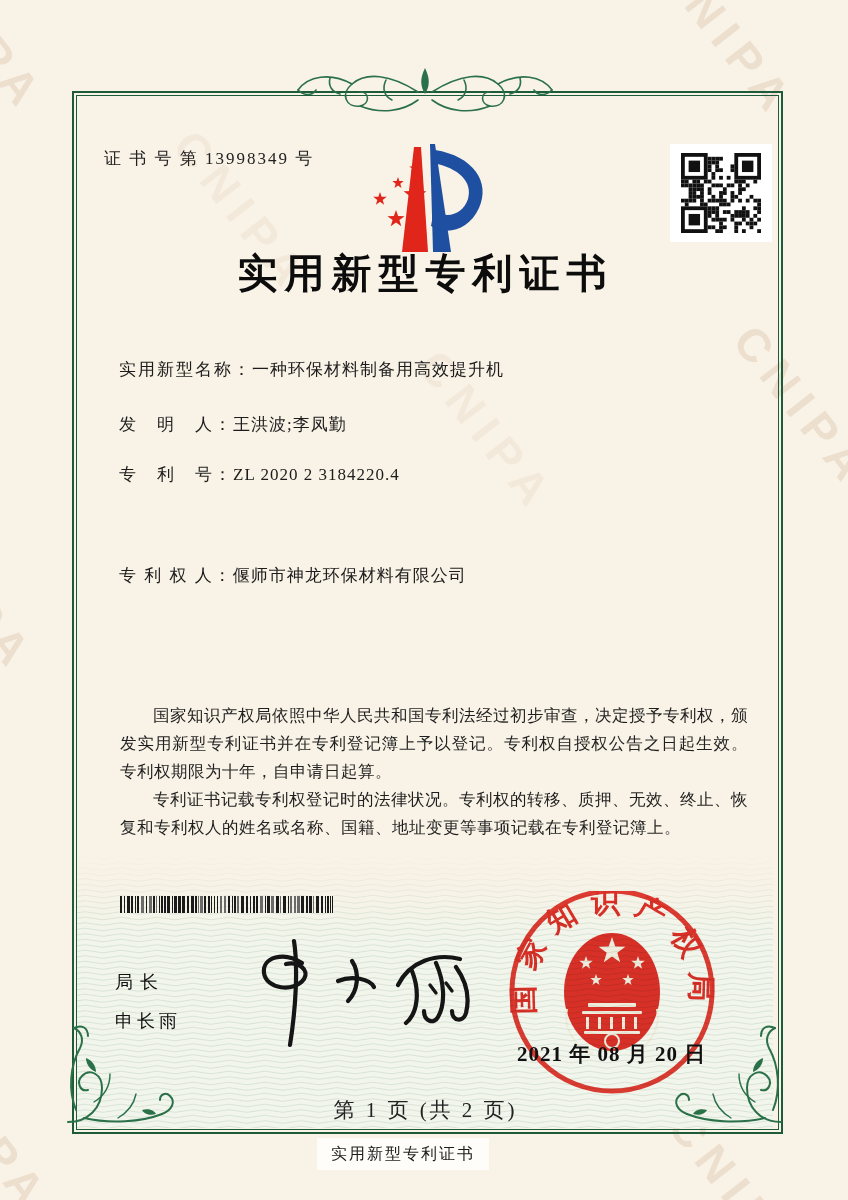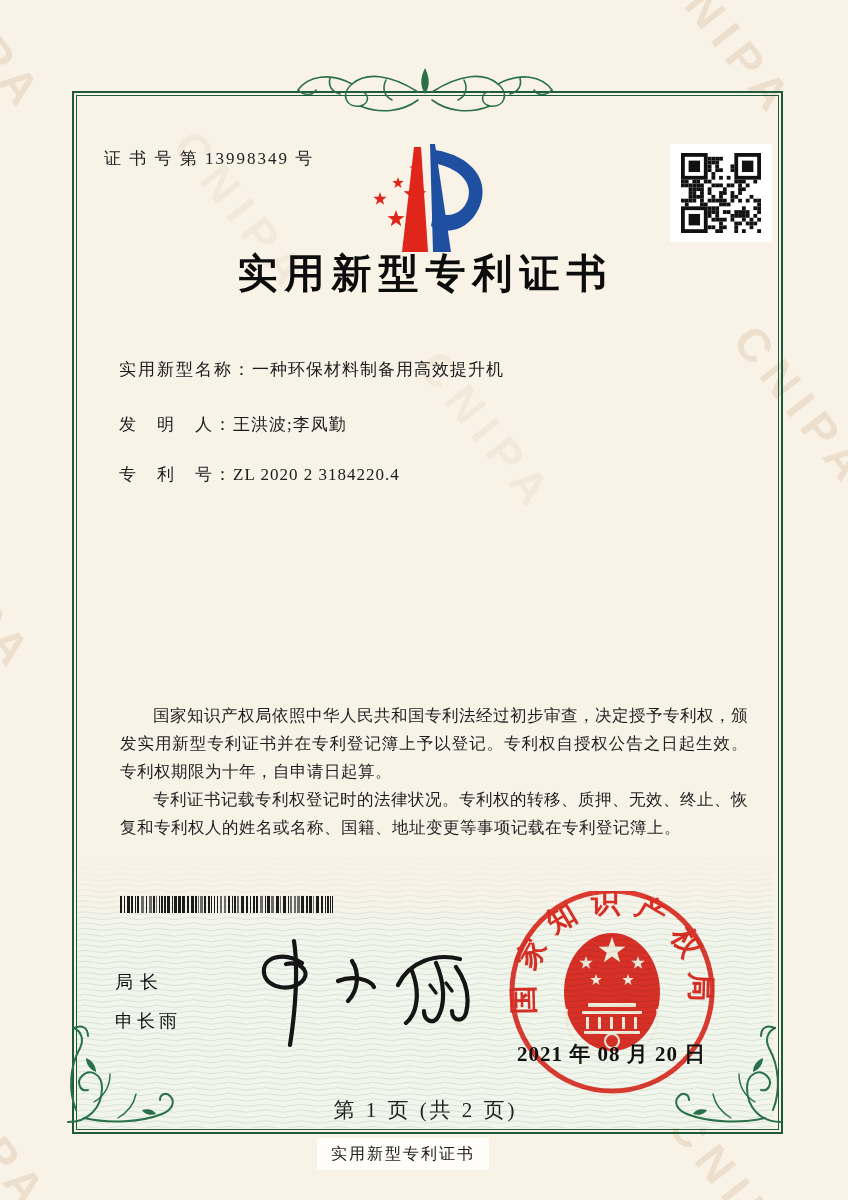--- a/index.html
+++ b/index.html
@@ -353,20 +353,23 @@
 
   <div class="row" style="top:358px;">
     <span class="lbl">实用新型名称：</span><span class="val">一种环保材料制备用高效提升机</span>
   </div>
   <div class="row" style="top:413px;">
     <span class="lbl">发　明　人：</span><span class="val">王洪波;李凤勤</span>
   </div>
   <div class="row" style="top:463px;">
     <span class="lbl">专　利　号：</span><span class="val">ZL 2020 2 3184220.4</span>
   </div>
+  <div class="row" style="top:564px;">
+    <span class="lbl">专 利 权 人：</span><span class="val">偃师市神龙环保材料有限公司</span>
+  </div>
 
   <div class="para" style="top:786px;">
     <span class="ind"></span><span>专利证书记载专利权登记时的法律状况。专利权的转移、质押、无效、终止、恢复和专利权人的姓名或名称、国籍、地址变更等事项记载在专利登记簿上。</span>
   </div>
   <div class="para" style="top:702px;">
     <span class="ind"></span><span>国家知识产权局依照中华人民共和国专利法经过初步审查，决定授予专利权，颁发实用新型专利证书并在专利登记簿上予以登记。专利权自授权公告之日起生效。专利权期限为十年，自申请日起算。</span>
   </div>
 
   <div class="barcode" id="barcode"><span style="width: 2px; margin-right: 2px; background: rgb(26, 26, 26);"></span><span style="width: 1px; margin-right: 2px; background: rgb(26, 26, 26);"></span><span style="width: 3px; margin-right: 1px; background: rgb(26, 26, 26);"></span><span style="width: 2px; margin-right: 2px; background: rgb(26, 26, 26);"></span><span style="width: 1px; margin-right: 1px; background: rgb(26, 26, 26);"></span><span style="width: 2px; margin-right: 2px; background: rgb(26, 26, 26);"></span><span style="width: 3px; margin-right: 2px; background: rgb(106, 106, 106);"></span><span style="width: 1px; margin-right: 2px; background: rgb(26, 26, 26);"></span><span style="width: 3px; margin-right: 1px; background: rgb(106, 106, 106);"></span><span style="width: 2px; margin-right: 1px; background: rgb(26, 26, 26);"></span><span style="width: 1px; margin-right: 2px; background: rgb(106, 106, 106);"></span><span style="width: 1px; margin-right: 1px; background: rgb(26, 26, 26);"></span><span style="width: 2px; margin-right: 1px; background: rgb(26, 26, 26);"></span><span style="width: 2px; margin-right: 1px; background: rgb(26, 26, 26);"></span><span style="width: 3px; margin-right: 2px; background: rgb(26, 26, 26);"></span><span style="width: 1px; margin-right: 1px; background: rgb(26, 26, 26);"></span><span style="width: 3px; margin-right: 1px; background: rgb(26, 26, 26);"></span><span style="width: 3px; margin-right: 1px; background: rgb(26, 26, 26);"></span><span style="width: 3px; margin-right: 2px; background: rgb(26, 26, 26);"></span><span style="width: 2px; margin-right: 2px; background: rgb(26, 26, 26);"></span><span style="width: 3px; margin-right: 1px; background: rgb(26, 26, 26);"></span><span style="width: 2px; margin-right: 1px; background: rgb(26, 26, 26);"></span><span style="width: 1px; margin-right: 1px; background: rgb(106, 106, 106);"></span><span style="width: 3px; margin-right: 1px; background: rgb(106, 106, 106);"></span><span style="width: 2px; margin-right: 2px; background: rgb(26, 26, 26);"></span><span style="width: 2px; margin-right: 1px; background: rgb(26, 26, 26);"></span><span style="width: 1px; margin-right: 2px; background: rgb(26, 26, 26);"></span><span style="width: 1px; margin-right: 2px; background: rgb(26, 26, 26);"></span><span style="width: 1px; margin-right: 2px; background: rgb(26, 26, 26);"></span><span style="width: 2px; margin-right: 2px; background: rgb(106, 106, 106);"></span><span style="width: 2px; margin-right: 2px; background: rgb(106, 106, 106);"></span><span style="width: 2px; margin-right: 2px; background: rgb(26, 26, 26);"></span><span style="width: 1px; margin-right: 1px; background: rgb(26, 26, 26);"></span><span style="width: 2px; margin-right: 1px; background: rgb(26, 26, 26);"></span><span style="width: 2px; margin-right: 2px; background: rgb(106, 106, 106);"></span><span style="width: 3px; margin-right: 2px; background: rgb(26, 26, 26);"></span><span style="width: 2px; margin-right: 2px; background: rgb(26, 26, 26);"></span><span style="width: 1px; margin-right: 2px; background: rgb(26, 26, 26);"></span><span style="width: 2px; margin-right: 1px; background: rgb(26, 26, 26);"></span><span style="width: 2px; margin-right: 2px; background: rgb(26, 26, 26);"></span><span style="width: 3px; margin-right: 2px; background: rgb(106, 106, 106);"></span><span style="width: 1px; margin-right: 1px; background: rgb(26, 26, 26);"></span><span style="width: 3px; margin-right: 1px; background: rgb(26, 26, 26);"></span><span style="width: 3px; margin-right: 2px; background: rgb(106, 106, 106);"></span><span style="width: 3px; margin-right: 1px; background: rgb(26, 26, 26);"></span><span style="width: 1px; margin-right: 2px; background: rgb(106, 106, 106);"></span><span style="width: 3px; margin-right: 2px; background: rgb(26, 26, 26);"></span><span style="width: 1px; margin-right: 1px; background: rgb(26, 26, 26);"></span><span style="width: 2px; margin-right: 2px; background: rgb(106, 106, 106);"></span><span style="width: 2px; margin-right: 1px; background: rgb(106, 106, 106);"></span><span style="width: 3px; margin-right: 1px; background: rgb(106, 106, 106);"></span><span style="width: 3px; margin-right: 2px; background: rgb(26, 26, 26);"></span><span style="width: 2px; margin-right: 1px; background: rgb(26, 26, 26);"></span><span style="width: 3px; margin-right: 1px; background: rgb(26, 26, 26);"></span><span style="width: 1px; margin-right: 2px; background: rgb(106, 106, 106);"></span><span style="width: 3px; margin-right: 2px; background: rgb(26, 26, 26);"></span><span style="width: 2px; margin-right: 2px; background: rgb(26, 26, 26);"></span><span style="width: 1px; margin-right: 1px; background: rgb(26, 26, 26);"></span><span style="width: 2px; margin-right: 1px; background: rgb(26, 26, 26);"></span><span style="width: 1px; margin-right: 1px; background: rgb(26, 26, 26);"></span><span style="width: 1px; margin-right: 1px; background: rgb(26, 26, 26);"></span></div>
 

